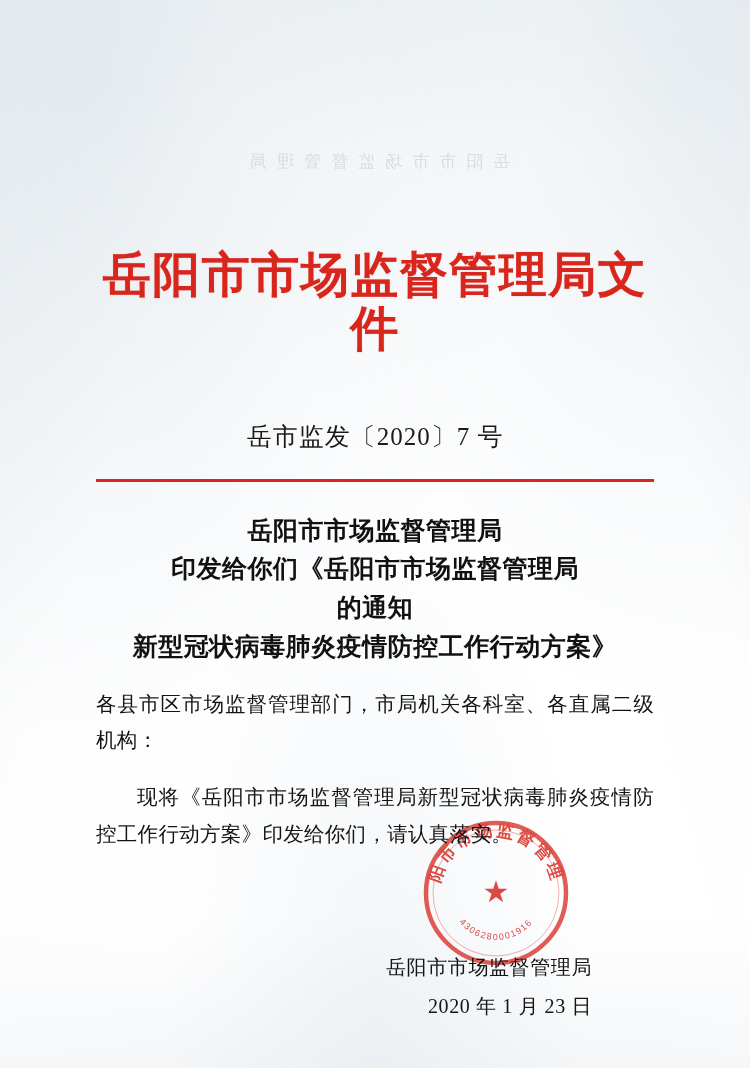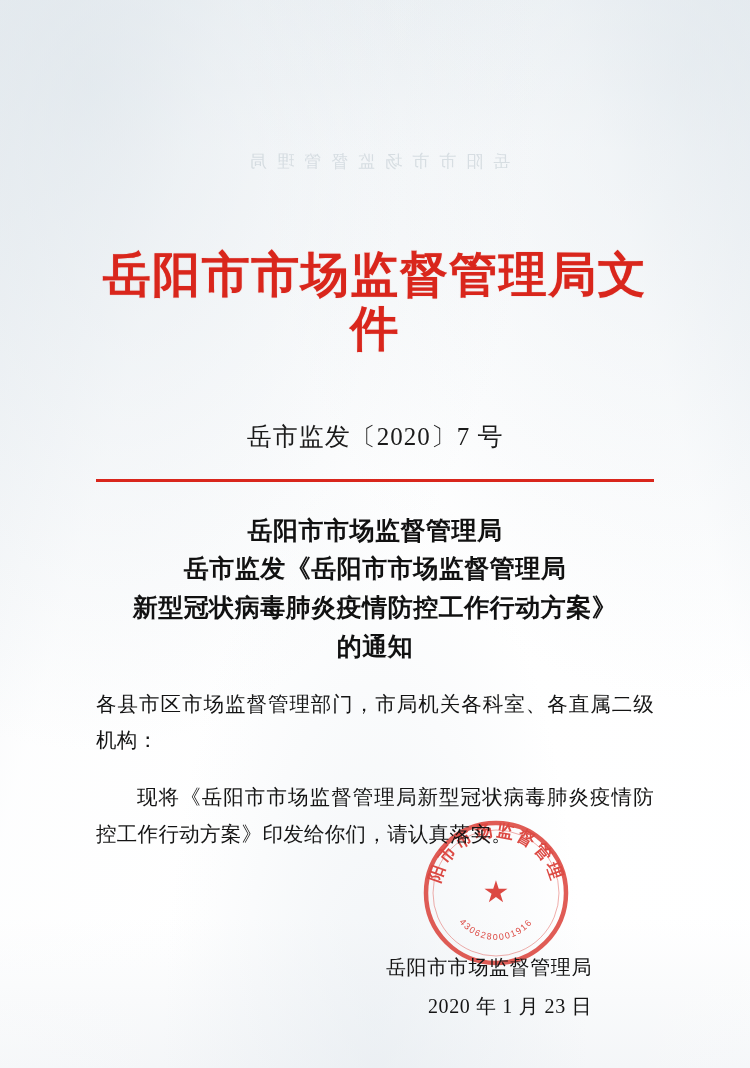--- a/index.html
+++ b/index.html
@@ -152,23 +152,23 @@
   <div class="content">
 
     <h1 class="masthead">岳阳市市场监督管理局文件</h1>
 
     <div class="doc-number">岳市监发〔2020〕7 号</div>
 
     <div class="red-rule"></div>
 
     <div class="title-block">
       <span class="line">岳阳市市场监督管理局</span>
-      <span class="line">岳市监发《岳阳市市场监督管理局</span>
+      <span class="line">印发给你们《岳阳市市场监督管理局</span>
+      <span class="line">的通知</span>
       <span class="line">新型冠状病毒肺炎疫情防控工作行动方案》</span>
-      <span class="line">的通知</span>
     </div>
 
     <p class="recipient">各县市区市场监督管理部门，市局机关各科室、各直属二级机构：</p>
 
     <p class="body-para">现将《岳阳市市场监督管理局新型冠状病毒肺炎疫情防控工作行动方案》印发给你们，请认真落实。</p>
 
     <div class="signature">
       <div>岳阳市市场监督管理局</div>
       <div>2020 年 1 月 23 日</div>
     </div>

